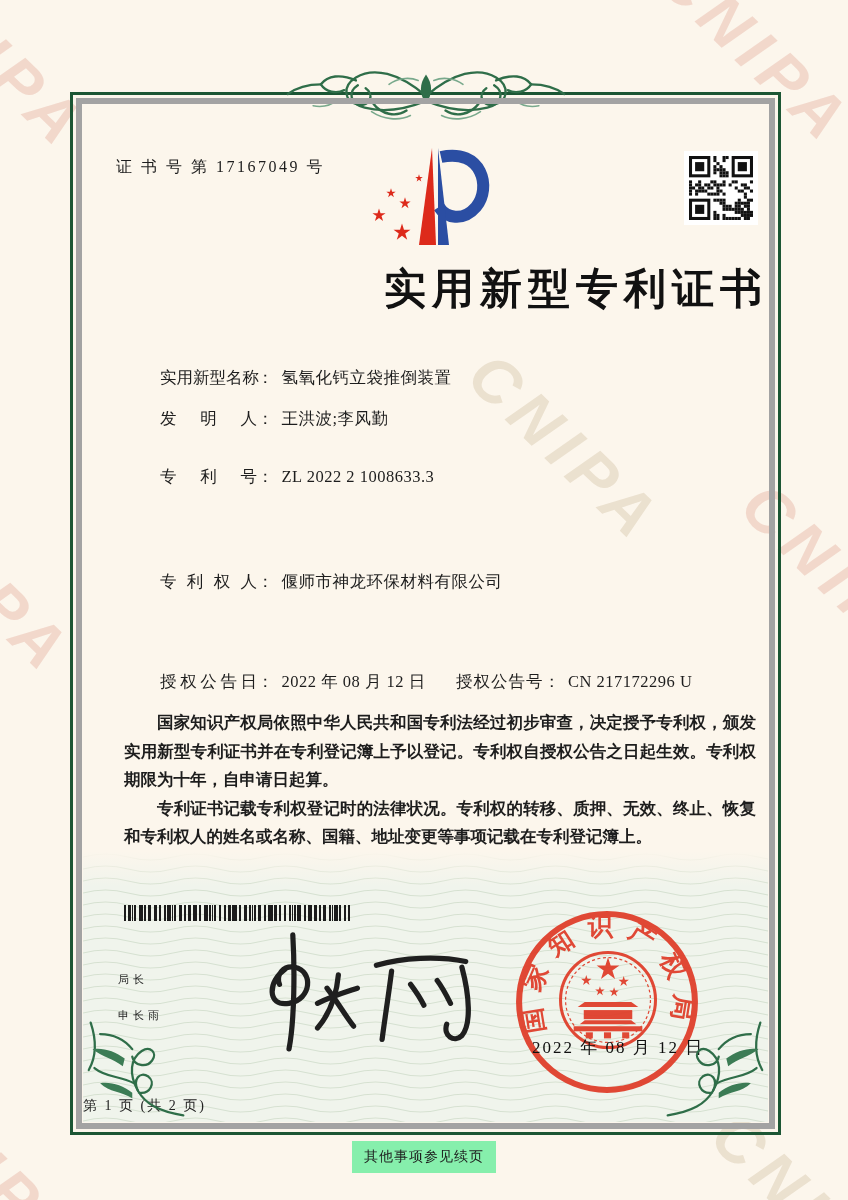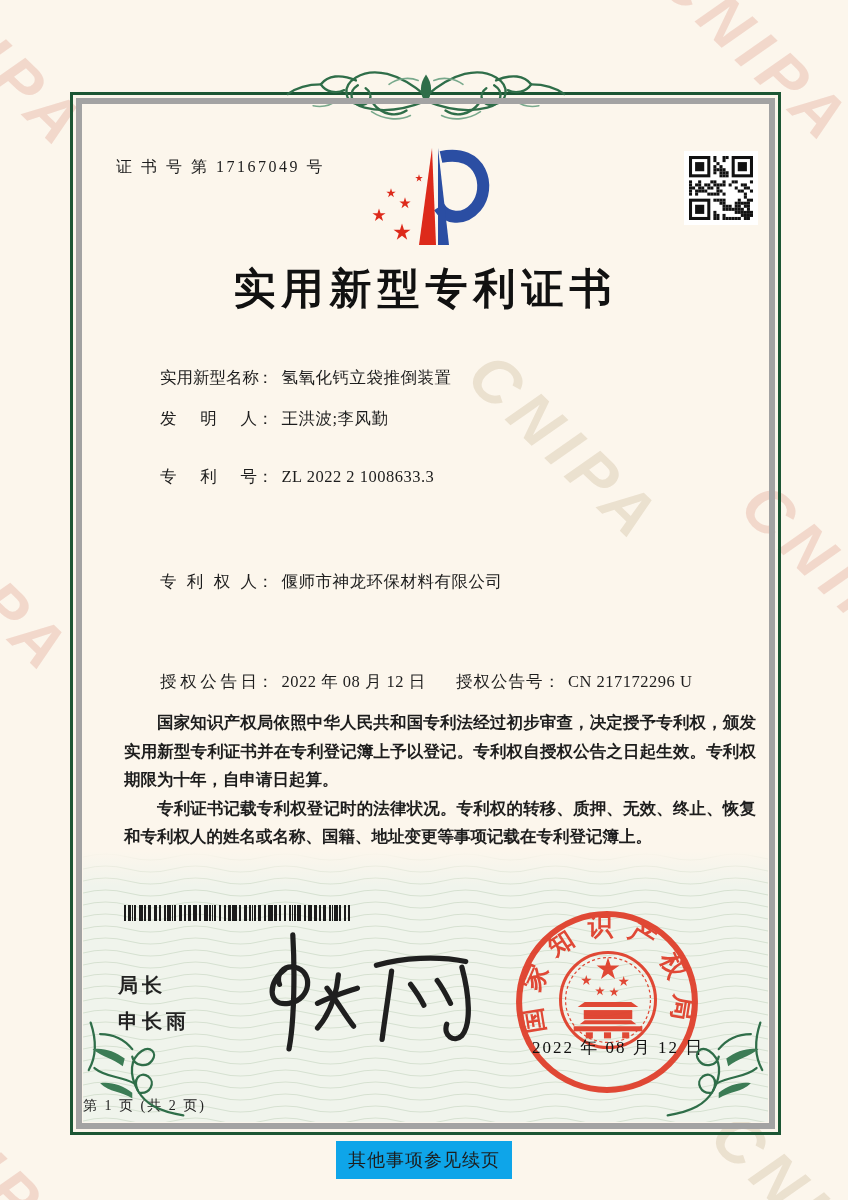--- a/index.html
+++ b/index.html
@@ -39,21 +39,21 @@
     font-size:16px;letter-spacing:2.5px;
   }
   .logo{position:absolute;left:283px;top:39px;width:130px;height:113px;}
   .qr-wrap{
     position:absolute;left:601px;top:46px;width:74px;height:74px;
     background:#ffffff;padding:0;display:flex;align-items:center;justify-content:center;
   }
   .qr-wrap svg{width:64px;height:64px;}
   .doc-title{
     position:absolute;left:0;top:156px;width:100%;
-    text-align:center;font-size:42px;font-weight:700;
+    text-align:right;font-size:42px;font-weight:700;
     letter-spacing:6px;color:#111;
   }
   
   .frow{position:absolute;left:41px;font-size:16.5px;white-space:nowrap;}
   .flabel{
     display:inline-block;width:97px;
     text-align:justify;text-align-last:justify;
     vertical-align:bottom;
     margin-left:36px;
   }
@@ -80,42 +80,42 @@
   .barcode{
     position:absolute;left:41px;top:54px;width:226px;height:16px;
     background:
       repeating-linear-gradient(90deg,#1b1b1b 0 2px,transparent 2px 5px),
       repeating-linear-gradient(90deg,#1b1b1b 0 1px,transparent 1px 8px),
       repeating-linear-gradient(90deg,transparent 0 4px,#1b1b1b 4px 6px,transparent 6px 13px);
   }
   .signer-title,.signer-name{
     position:absolute;left:35px;
     font-family:"Liberation Sans","DejaVu Sans",sans-serif;
-    font-size:20px;letter-spacing:4px;color:#222;font-weight:bold;
+    font-size:11px;letter-spacing:4px;color:#222;
   }
   .signer-title{top:121px;}
   .signer-name{top:157px;}
   .signature{position:absolute;left:168px;top:76px;width:228px;height:128px;}
   .seal{position:absolute;left:428px;top:55px;width:192px;height:192px;}
   .seal-date{
     position:absolute;left:449px;top:185px;
     font-size:17px;letter-spacing:2px;color:#101010;white-space:nowrap;
   }
   .page-num{
     position:absolute;left:0;top:246px;width:100%;text-align:left;
     font-size:14px;letter-spacing:2px;color:#222;
   }
   .corner-fl{position:absolute;bottom:1px;width:104px;height:104px;}
   .corner-fl.left{left:2px;transform:scaleX(-1);}
   .corner-fl.right{right:2px;}
   
   .footer-box{
     position:absolute;top:1141px;left:50%;transform:translateX(-50%);
-    background:#0ea5e9;padding:7px 12px;
-    font-size:18px;letter-spacing:1px;color:#1d1d1d;white-space:nowrap;
+    background:#86efac;padding:7px 12px;
+    font-size:14px;letter-spacing:1px;color:#1d1d1d;white-space:nowrap;
   }
 </style>
 </head>
 <body>
 
 <div class="wm wm-pink" style="left:-70px;top:-55px">CNIPA</div>
 <div class="wm wm-pink" style="left:695px;top:-60px">CNIPA</div>
 <div class="wm wm-tan" style="left:505px;top:338px">CNIPA</div>
 <div class="wm wm-pink" style="left:-85px;top:470px">CNIPA</div>
 <div class="wm wm-pink" style="left:778px;top:468px">CNIPA</div>

